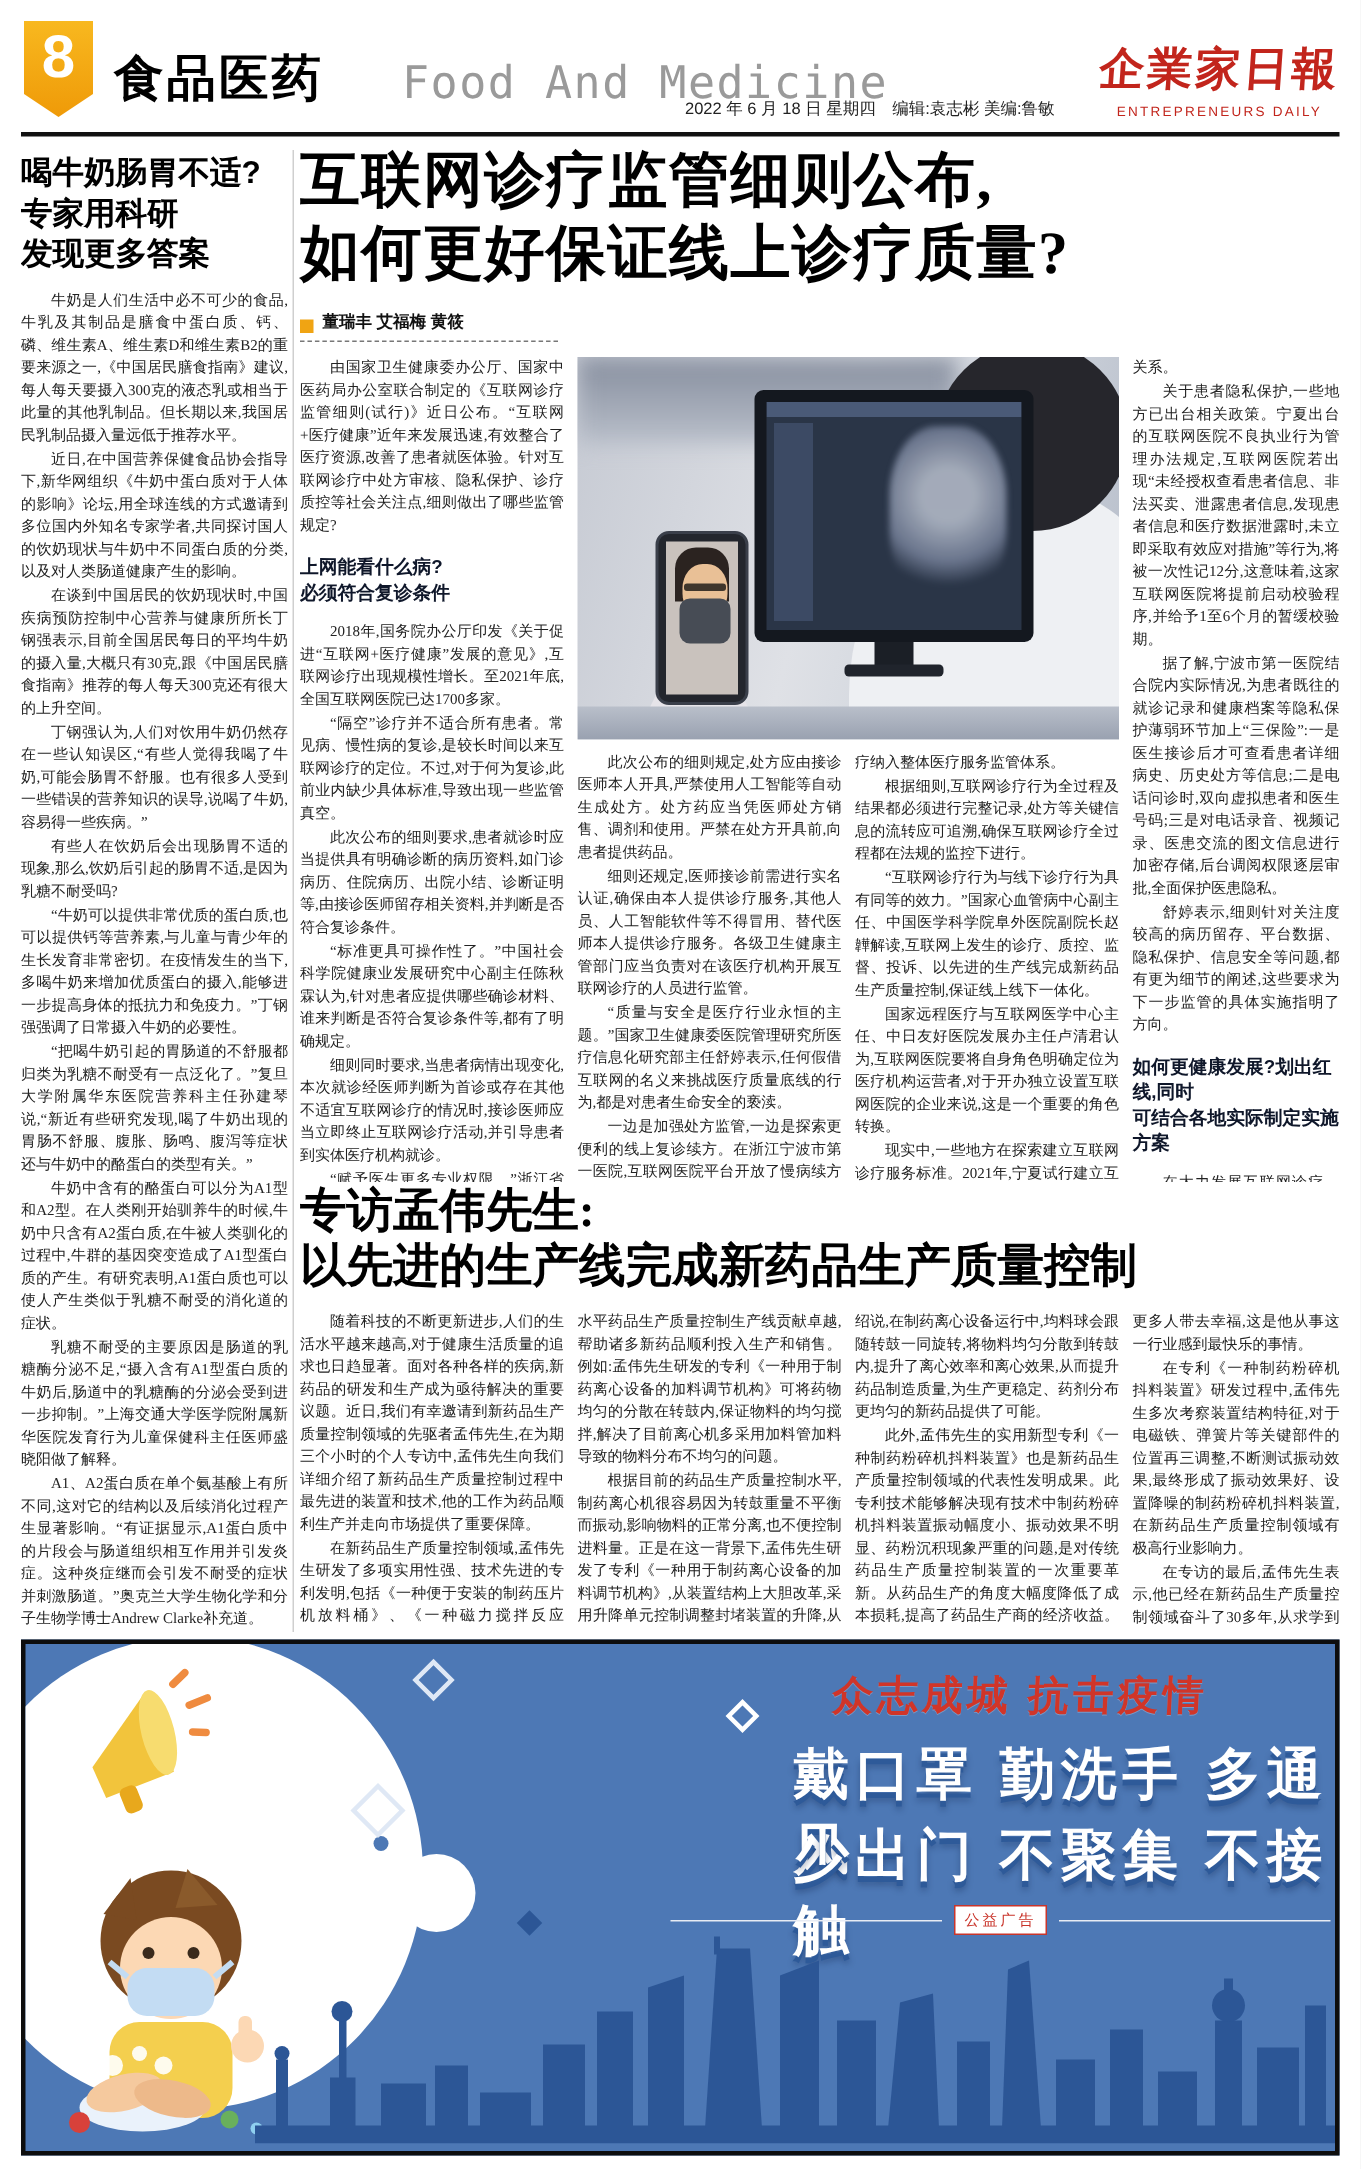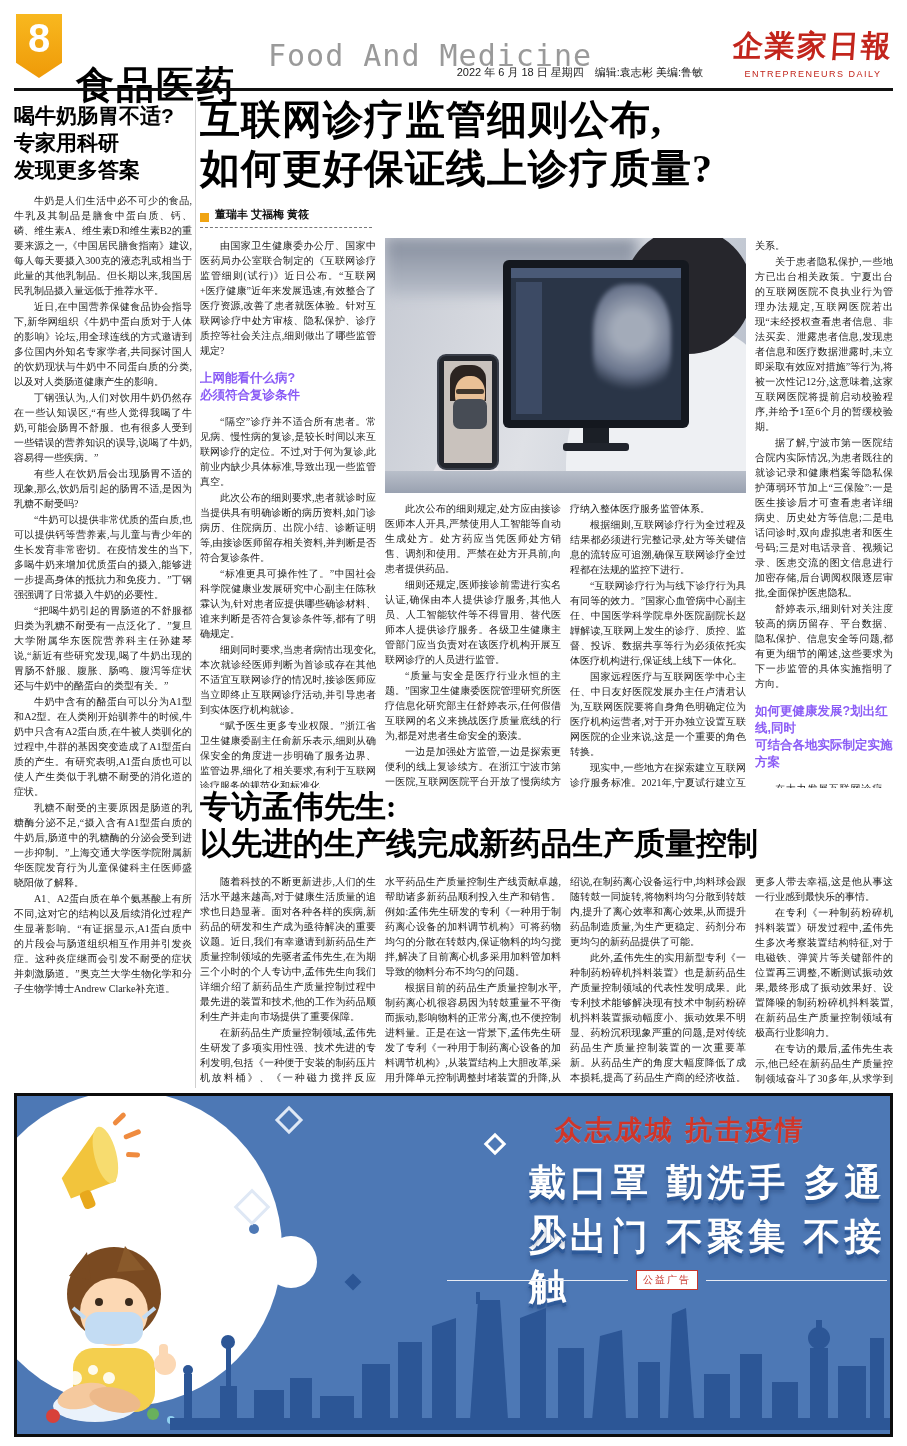--- a/index.html
+++ b/index.html
@@ -5,21 +5,21 @@
   html,body{margin:0;padding:0;background:#f2f2f2;}
   .page{position:relative;width:907px;height:1446px;background:#ffffff;margin:0 auto;overflow:hidden;
         font-family:"Liberation Serif",serif;color:#1a1a1a;}
   
   .hdr{position:absolute;left:14px;top:12px;right:14px;height:74px;}
   .badge{position:absolute;left:2px;top:2px;width:46px;height:64px;background:linear-gradient(#f8b81f,#ef9a08);
          clip-path:polygon(0 0,100% 0,100% 76%,50% 100%,0 76%);
          display:flex;align-items:flex-start;justify-content:center;}
   .badge span{color:#fff;font-family:"Liberation Sans",sans-serif;font-weight:bold;font-size:40px;line-height:48px;}
   .sec-cn{position:absolute;left:62px;top:18px;font-family:"Liberation Sans",sans-serif;font-weight:900;
-          font-size:38px;letter-spacing:2px;color:#000;margin-top:30px;}
+          font-size:33px;letter-spacing:2px;color:#000;}
   .sec-en{position:absolute;left:238px;top:26px;font-family:"DejaVu Sans Mono",monospace;font-size:30px;
           color:#9a9a9a;letter-spacing:1px;margin-left:16px;}
   .dateline{position:absolute;right:190px;bottom:6px;font-size:11px;color:#222;font-family:"Liberation Sans",sans-serif;}
   .masthead{position:absolute;right:0;top:14px;text-align:center;}
   .mh-cn{font-family:"Liberation Serif",serif;font-weight:900;font-size:30px;color:#c2251c;letter-spacing:2px;
          transform:skewX(-4deg);}
   .mh-en{font-size:9px;color:#c2251c;letter-spacing:1.5px;font-family:"Liberation Sans",sans-serif;margin-top:2px;}
   .hdr-rule{position:absolute;left:14px;top:88px;right:14px;height:3px;background:#111;}
   
   .leftcol{position:absolute;left:14px;top:100px;width:178px;height:988px;overflow:hidden;
@@ -36,21 +36,21 @@
   .by-sq{width:9px;height:9px;background:#f0a413;flex:0 0 auto;}
   .by-names{font-family:"Liberation Sans",sans-serif;font-weight:bold;font-size:11px;color:#111;}
   .cols{display:flex;gap:9px;margin-top:10px;}
   .ncol{overflow:hidden;}
   .c1{width:176px;height:550px;}
   .cmid{width:361px;}
   .midcols{display:flex;gap:9px;margin-top:8px;}
   .c2,.c3{width:176px;height:287px;overflow:hidden;}
   .c4{width:138px;height:550px;overflow:hidden;}
   .subhead{font-family:"Liberation Sans",sans-serif;font-weight:900;font-size:12.5px;line-height:17px;
-           color:#8b5cf6;margin:12px 0 10px 0;white-space:pre-line;}
+           color:#0f172a;margin:12px 0 10px 0;white-space:pre-line;}
   
   .photo{position:relative;width:361px;height:255px;overflow:hidden;
          background:linear-gradient(105deg,#c6cad3,#dfe1e6 45%,#cfd4dc 70%,#b4bbc8);}
   .ph-top{position:absolute;left:0;top:0;width:70%;height:58px;
           background:linear-gradient(#858d9d,#b9bfca);filter:blur(7px);}
   .monitor{position:absolute;left:118px;top:22px;width:186px;height:168px;background:#14181f;border-radius:6px;}
   .screen{position:absolute;left:8px;top:8px;right:8px;bottom:8px;background:#2a3547;overflow:hidden;}
   .scr-bar{position:absolute;left:0;top:0;right:0;height:10px;background:#4a5a77;}
   .scr-panel{position:absolute;left:5px;top:14px;width:26px;bottom:6px;background:#3c4a64;}
   .xray{position:absolute;right:10px;top:16px;width:78px;height:116px;border-radius:40%;
@@ -127,20 +127,21 @@
   <div class="hdr-rule"></div>
 
   <aside class="leftcol">
     <h2 class="l-title">
       <span style="display:block">喝牛奶肠胃不适?</span>
       <span style="display:block">专家用科研</span>
       <span style="display:block">发现更多答案</span>
     </h2>
     <p class="para">牛奶是人们生活中必不可少的食品,牛乳及其制品是膳食中蛋白质、钙、磷、维生素A、维生素D和维生素B2的重要来源之一,《中国居民膳食指南》建议,每人每天要摄入300克的液态乳或相当于此量的其他乳制品。但长期以来,我国居民乳制品摄入量远低于推荐水平。</p>
     <p class="para">近日,在中国营养保健食品协会指导下,新华网组织《牛奶中蛋白质对于人体的影响》论坛,用全球连线的方式邀请到多位国内外知名专家学者,共同探讨国人的饮奶现状与牛奶中不同蛋白质的分类,以及对人类肠道健康产生的影响。</p>
+    <p class="para">在谈到中国居民的饮奶现状时,中国疾病预防控制中心营养与健康所所长丁钢强表示,目前全国居民每日的平均牛奶的摄入量,大概只有30克,跟《中国居民膳食指南》推荐的每人每天300克还有很大的上升空间。</p>
     <p class="para">丁钢强认为,人们对饮用牛奶仍然存在一些认知误区,“有些人觉得我喝了牛奶,可能会肠胃不舒服。也有很多人受到一些错误的营养知识的误导,说喝了牛奶,容易得一些疾病。”</p>
     <p class="para">有些人在饮奶后会出现肠胃不适的现象,那么,饮奶后引起的肠胃不适,是因为乳糖不耐受吗?</p>
     <p class="para">“牛奶可以提供非常优质的蛋白质,也可以提供钙等营养素,与儿童与青少年的生长发育非常密切。在疫情发生的当下,多喝牛奶来增加优质蛋白的摄入,能够进一步提高身体的抵抗力和免疫力。”丁钢强强调了日常摄入牛奶的必要性。</p>
     <p class="para">“把喝牛奶引起的胃肠道的不舒服都归类为乳糖不耐受有一点泛化了。”复旦大学附属华东医院营养科主任孙建琴说,“新近有些研究发现,喝了牛奶出现的胃肠不舒服、腹胀、肠鸣、腹泻等症状还与牛奶中的酪蛋白的类型有关。”</p>
     <p class="para">牛奶中含有的酪蛋白可以分为A1型和A2型。在人类刚开始驯养牛的时候,牛奶中只含有A2蛋白质,在牛被人类驯化的过程中,牛群的基因突变造成了A1型蛋白质的产生。有研究表明,A1蛋白质也可以使人产生类似于乳糖不耐受的消化道的症状。</p>
     <p class="para">乳糖不耐受的主要原因是肠道的乳糖酶分泌不足,“摄入含有A1型蛋白质的牛奶后,肠道中的乳糖酶的分泌会受到进一步抑制。”上海交通大学医学院附属新华医院发育行为儿童保健科主任医师盛晓阳做了解释。</p>
     <p class="para">A1、A2蛋白质在单个氨基酸上有所不同,这对它的结构以及后续消化过程产生显著影响。“有证据显示,A1蛋白质中的片段会与肠道组织相互作用并引发炎症。这种炎症继而会引发不耐受的症状并刺激肠道。”奥克兰大学生物化学和分子生物学博士Andrew Clarke补充道。</p>
 
   </aside>
 
@@ -154,20 +155,21 @@
       <div class="byline">
         <span class="by-sq"></span>
         <span class="by-names">董瑞丰 艾福梅 黄筱</span>
       </div>
       <div class="cols">
 
         <div class="ncol c1">
           <p class="para">由国家卫生健康委办公厅、国家中医药局办公室联合制定的《互联网诊疗监管细则(试行)》近日公布。“互联网+医疗健康”近年来发展迅速,有效整合了医疗资源,改善了患者就医体验。针对互联网诊疗中处方审核、隐私保护、诊疗质控等社会关注点,细则做出了哪些监管规定?</p>
           <h3 class="subhead">上网能看什么病?
 必须符合复诊条件</h3>
+          <p class="para">2018年,国务院办公厅印发《关于促进“互联网+医疗健康”发展的意见》,互联网诊疗出现规模性增长。至2021年底,全国互联网医院已达1700多家。</p>
           <p class="para">“隔空”诊疗并不适合所有患者。常见病、慢性病的复诊,是较长时间以来互联网诊疗的定位。不过,对于何为复诊,此前业内缺少具体标准,导致出现一些监管真空。</p>
           <p class="para">此次公布的细则要求,患者就诊时应当提供具有明确诊断的病历资料,如门诊病历、住院病历、出院小结、诊断证明等,由接诊医师留存相关资料,并判断是否符合复诊条件。</p>
           <p class="para">“标准更具可操作性了。”中国社会科学院健康业发展研究中心副主任陈秋霖认为,针对患者应提供哪些确诊材料、谁来判断是否符合复诊条件等,都有了明确规定。</p>
           <p class="para">细则同时要求,当患者病情出现变化,本次就诊经医师判断为首诊或存在其他不适宜互联网诊疗的情况时,接诊医师应当立即终止互联网诊疗活动,并引导患者到实体医疗机构就诊。</p>
           <p class="para">“赋予医生更多专业权限。”浙江省卫生健康委副主任俞新乐表示,细则从确保安全的角度进一步明确了服务边界、监管边界,细化了相关要求,有利于互联网诊疗服务的规范化和标准化。</p>
 
         </div>
 
         <div class="cmid">
 
@@ -201,21 +203,21 @@
             <div class="ncol c2">
               <p class="para">此次公布的细则规定,处方应由接诊医师本人开具,严禁使用人工智能等自动生成处方。处方药应当凭医师处方销售、调剂和使用。严禁在处方开具前,向患者提供药品。</p>
               <p class="para">细则还规定,医师接诊前需进行实名认证,确保由本人提供诊疗服务,其他人员、人工智能软件等不得冒用、替代医师本人提供诊疗服务。各级卫生健康主管部门应当负责对在该医疗机构开展互联网诊疗的人员进行监管。</p>
               <p class="para">“质量与安全是医疗行业永恒的主题。”国家卫生健康委医院管理研究所医疗信息化研究部主任舒婷表示,任何假借互联网的名义来挑战医疗质量底线的行为,都是对患者生命安全的亵渎。</p>
               <p class="para">一边是加强处方监管,一边是探索更便利的线上复诊续方。在浙江宁波市第一医院,互联网医院平台开放了慢病续方入口。患者提出申请后,专职医生团队根据实际情况为其续方,患者通常当天便可在家收到药品。“我们将根据细则要求,在互联网医院建设中为患者带来更加便利高效的在线诊疗。”该院院长孙杰说。</p>
 
             </div>
             <div class="ncol c3">
               <p class="para" style="text-indent:0">疗纳入整体医疗服务监管体系。</p>
               <p class="para">根据细则,互联网诊疗行为全过程及结果都必须进行完整记录,处方等关键信息的流转应可追溯,确保互联网诊疗全过程都在法规的监控下进行。</p>
-              <p class="para">“互联网诊疗行为与线下诊疗行为具有同等的效力。”国家心血管病中心副主任、中国医学科学院阜外医院副院长赵韡解读,互联网上发生的诊疗、质控、监督、投诉、数据共享等行为必须依托实体医疗机构进行,保证线上线下一体化。</p>
+              <p class="para">“互联网诊疗行为与线下诊疗行为具有同等的效力。”国家心血管病中心副主任、中国医学科学院阜外医院副院长赵韡解读,互联网上发生的诊疗、质控、监督、投诉、以先进的生产线完成新药品生产质量控制,保证线上线下一体化。</p>
               <p class="para">国家远程医疗与互联网医学中心主任、中日友好医院发展办主任卢清君认为,互联网医院要将自身角色明确定位为医疗机构运营者,对于开办独立设置互联网医院的企业来说,这是一个重要的角色转换。</p>
               <p class="para">现实中,一些地方在探索建立互联网诊疗服务标准。2021年,宁夏试行建立互联网医院不良执业行为积分制度,即根据不良执业行为的种类和情节,一次给予不同档次的记分,记分结果作为互联网医院校验的依据。</p>
 
             </div>
           </div>
         </div>
 
         <div class="ncol c4">
           <p class="para" style="text-indent:0">关系。</p>
           <p class="para">关于患者隐私保护,一些地方已出台相关政策。宁夏出台的互联网医院不良执业行为管理办法规定,互联网医院若出现“未经授权查看患者信息、非法买卖、泄露患者信息,发现患者信息和医疗数据泄露时,未立即采取有效应对措施”等行为,将被一次性记12分,这意味着,这家互联网医院将提前启动校验程序,并给予1至6个月的暂缓校验期。</p>

